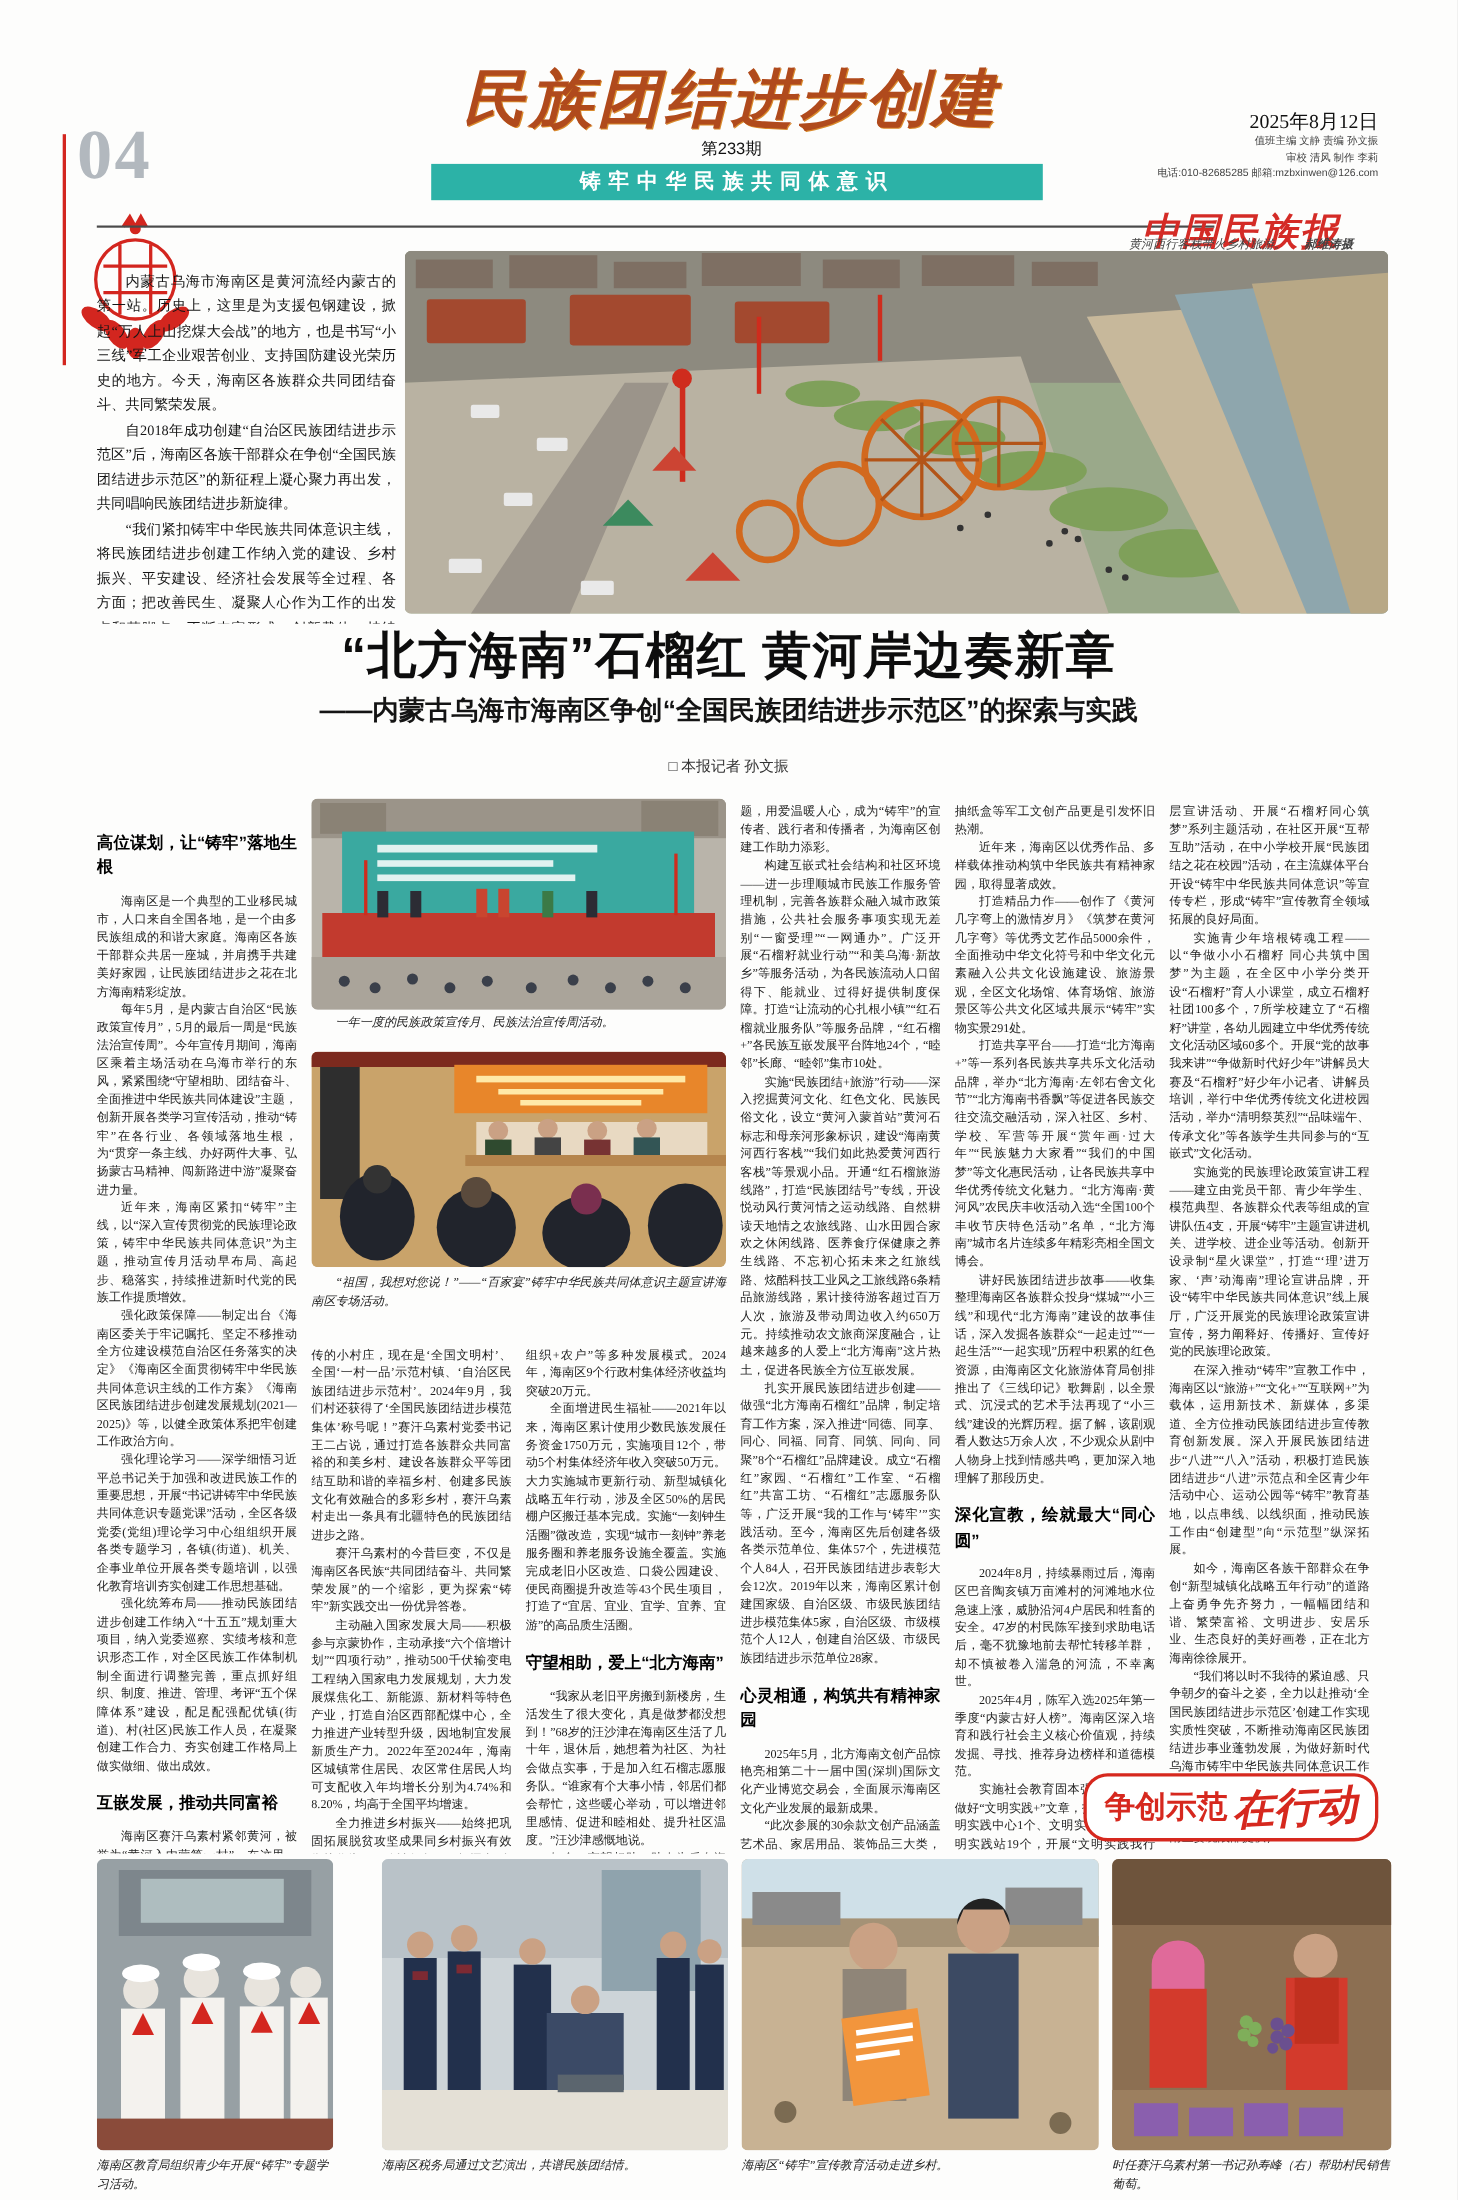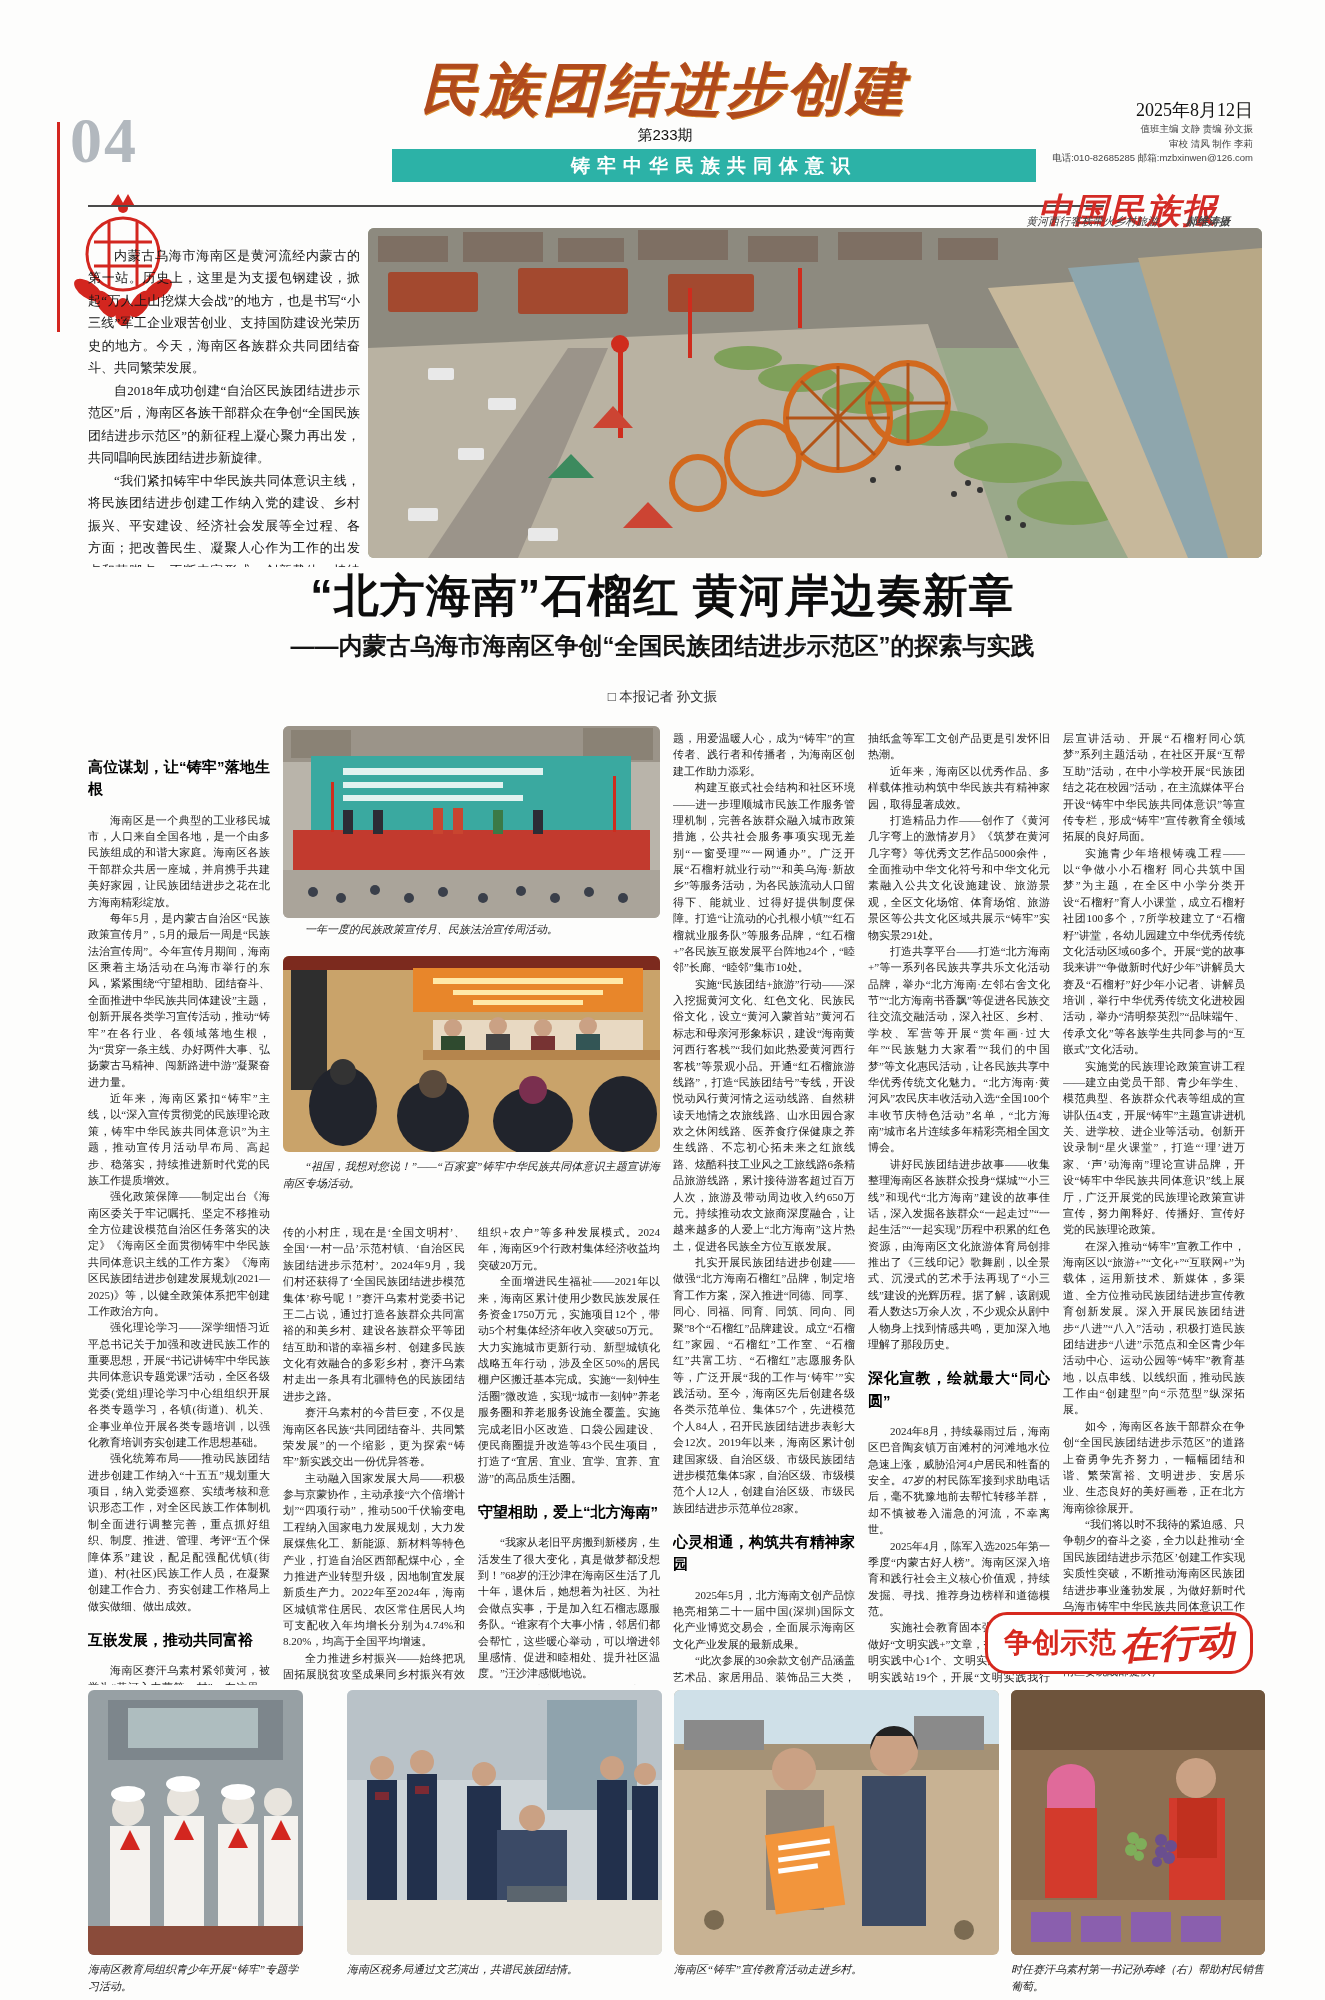--- a/index.html
+++ b/index.html
@@ -8,21 +8,21 @@
   .abs{position:absolute;}
   
   .page-num{left:70px;top:104px;font-family:"Liberation Serif",serif;font-weight:bold;
             font-size:64px;color:#b2b8be;letter-spacing:2px;}
   .red-rule{left:57px;top:122px;width:3px;height:210px;background:#d3261f;}
   .masthead{left:355px;top:52px;width:620px;text-align:center;font-weight:bold;font-style:italic;
             font-size:57px;color:#b04a1c;font-family:"Liberation Serif",serif;letter-spacing:4px;
             text-shadow:1px 1px 0 #d98a2c;}
   .issue{left:355px;top:126px;width:620px;text-align:center;font-size:15px;color:#111;
          font-family:"Liberation Sans",sans-serif;}
-  .banner{left:392px;top:149px;width:644px;height:33px;background:#2cb2a7;color:#fff;
+  .banner{left:392px;top:149px;width:556px;height:33px;background:#2cb2a7;color:#fff;
           font-family:"Liberation Sans",sans-serif;font-weight:bold;font-size:19px;
           letter-spacing:7px;text-align:center;line-height:33px;}
   .head-line{left:88px;top:205px;width:1016px;height:2px;background:#4a4a4a;}
   .dateblock{right:72px;top:98px;width:330px;text-align:right;}
   .dateblock .d{font-size:18px;color:#111;font-family:"Liberation Serif",serif;}
   .dateblock .c{font-size:9.5px;color:#444;line-height:1.55;font-family:"Liberation Sans",sans-serif;}
   .logo{right:72px;top:158px;width:250px;text-align:center;margin-top:30px;}
   .logo .zh{font-size:34px;font-weight:bold;font-style:italic;color:#d42b26;
             font-family:"Liberation Serif",serif;letter-spacing:2px;}
   .logo .py{font-size:10px;color:#8a8f94;letter-spacing:4px;font-family:"Liberation Serif",serif;margin-top:2px;}
@@ -236,21 +236,21 @@
         <h2>深化宣教，绘就最大“同心圆”</h2>
         <p>2024年8月，持续暴雨过后，海南区巴音陶亥镇万亩滩村的河滩地水位急速上涨，威胁沿河4户居民和牲畜的安全。47岁的村民陈军接到求助电话后，毫不犹豫地前去帮忙转移羊群，却不慎被卷入湍急的河流，不幸离世。</p>
         <p>2025年4月，陈军入选2025年第一季度“内蒙古好人榜”。海南区深入培育和践行社会主义核心价值观，持续发掘、寻找、推荐身边榜样和道德模范。</p>
         <p>实施社会教育固本强元工程——做好“文明实践+”文章，打造新时代文明实践中心1个、文明实践所5个、文明实践站19个，开展“文明实践我行动”等主题活动700余场次，培育“红石榴”“巧媳妇”“热心大叔解忧团”“暖心帮帮团”“老书记工作室”等20余个品牌项目。常态化开展“道德模范”“身边好人”等评选活动，涌现出一大批身边好人和道德模范。在全社会组织“感党恩、听党话、跟党走”基</p>
       </div>
     <div class="col">
         <p class="noindent">层宣讲活动、开展“石榴籽同心筑梦”系列主题活动，在社区开展“互帮互助”活动，在中小学校开展“民族团结之花在校园”活动，在主流媒体平台开设“铸牢中华民族共同体意识”等宣传专栏，形成“铸牢”宣传教育全领域拓展的良好局面。</p>
         <p>实施青少年培根铸魂工程——以“争做小小石榴籽 同心共筑中国梦”为主题，在全区中小学分类开设“石榴籽”育人小课堂，成立石榴籽社团100多个，7所学校建立了“石榴籽”讲堂，各幼儿园建立中华优秀传统文化活动区域60多个。开展“党的故事我来讲”“争做新时代好少年”讲解员大赛及“石榴籽”好少年小记者、讲解员培训，举行中华优秀传统文化进校园活动，举办“清明祭英烈”“品味端午、传承文化”等各族学生共同参与的“互嵌式”文化活动。</p>
         <p>实施党的民族理论政策宣讲工程——建立由党员干部、青少年学生、模范典型、各族群众代表等组成的宣讲队伍4支，开展“铸牢”主题宣讲进机关、进学校、进企业等活动。创新开设录制“星火课堂”，打造“‘理’进万家、‘声’动海南”理论宣讲品牌，开设“铸牢中华民族共同体意识”线上展厅，广泛开展党的民族理论政策宣讲宣传，努力阐释好、传播好、宣传好党的民族理论政策。</p>
         <p>在深入推动“铸牢”宣教工作中，海南区以“旅游+”“文化+”“互联网+”为载体，运用新技术、新媒体，多渠道、全方位推动民族团结进步宣传教育创新发展。深入开展民族团结进步“八进”“八入”活动，积极打造民族团结进步“八进”示范点和全区青少年活动中心、运动公园等“铸牢”教育基地，以点串线、以线织面，推动民族工作由“创建型”向“示范型”纵深拓展。</p>
-        <p>如今，海南区各族干部群众在争创“全国民族团结进步示范区”的道路上奋勇争先齐努力，一幅幅团结和谐、繁荣富裕、文明进步、安居乐业、生态良好的美好画卷，正在北方海南徐徐展开。</p>
+        <p>如今，海南区各族干部群众在争创“新型城镇化战略五年行动”的道路上奋勇争先齐努力，一幅幅团结和谐、繁荣富裕、文明进步、安居乐业、生态良好的美好画卷，正在北方海南徐徐展开。</p>
         <p>“我们将以时不我待的紧迫感、只争朝夕的奋斗之姿，全力以赴推动‘全国民族团结进步示范区’创建工作实现实质性突破，不断推动海南区民族团结进步事业蓬勃发展，为做好新时代乌海市铸牢中华民族共同体意识工作再立新功。”海南区委常委、统战部部长耿直说。</p>
         <p class="noindent">（本版图片除署名外，均由乌海市海南区委统战部提供）</p>
       </div>
   </div>
 
   <div class="abs ip1">
     <svg width="377" height="192" viewBox="0 0 377 192" preserveAspectRatio="none">
       <rect width="377" height="192" fill="#b9b4aa"></rect>
       <rect x="0" y="0" width="377" height="36" fill="#9b9489"></rect>
       <g fill="#8a8275">

